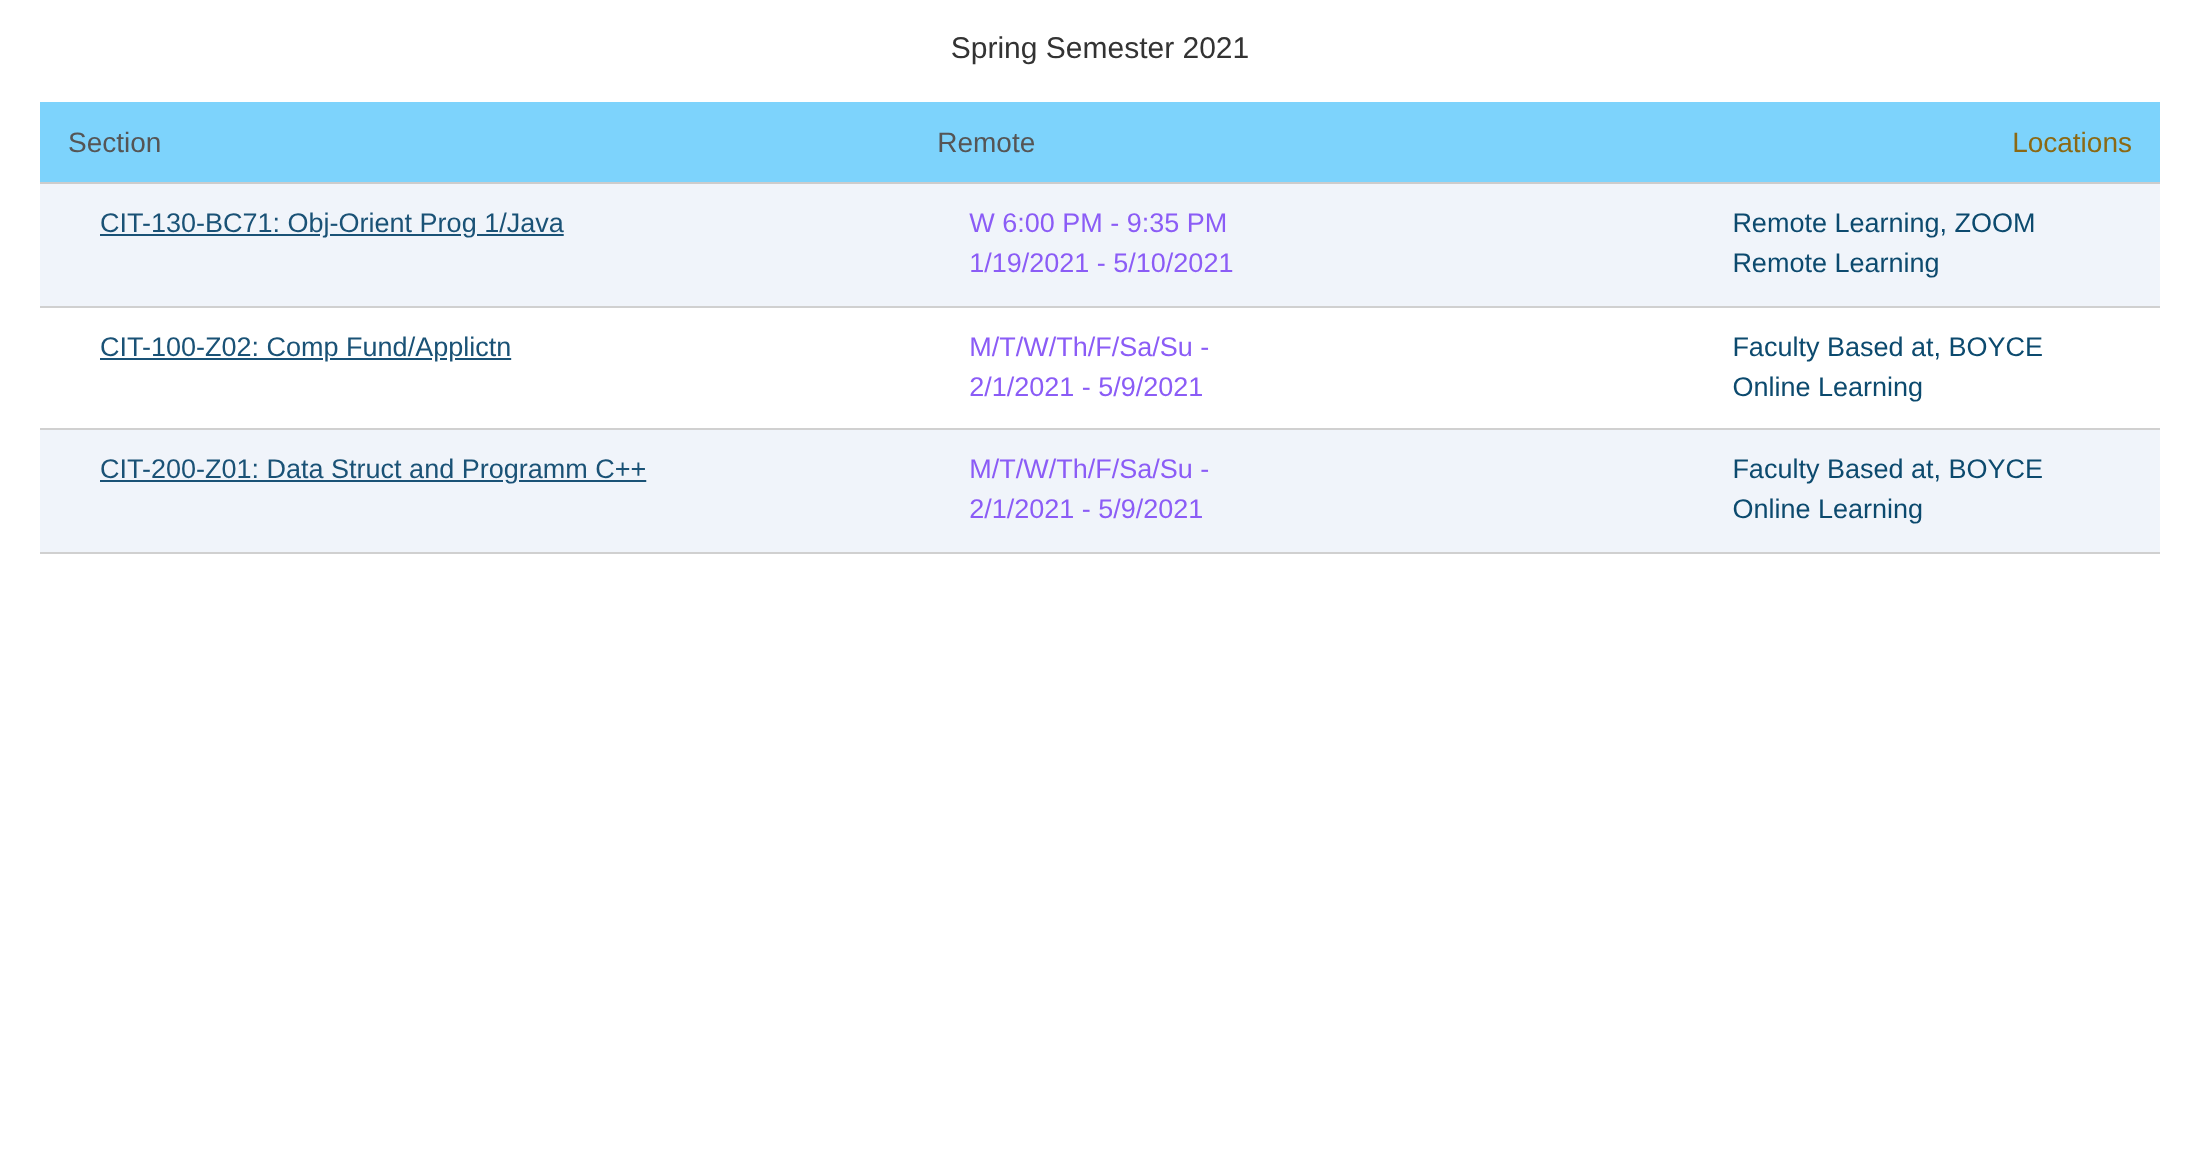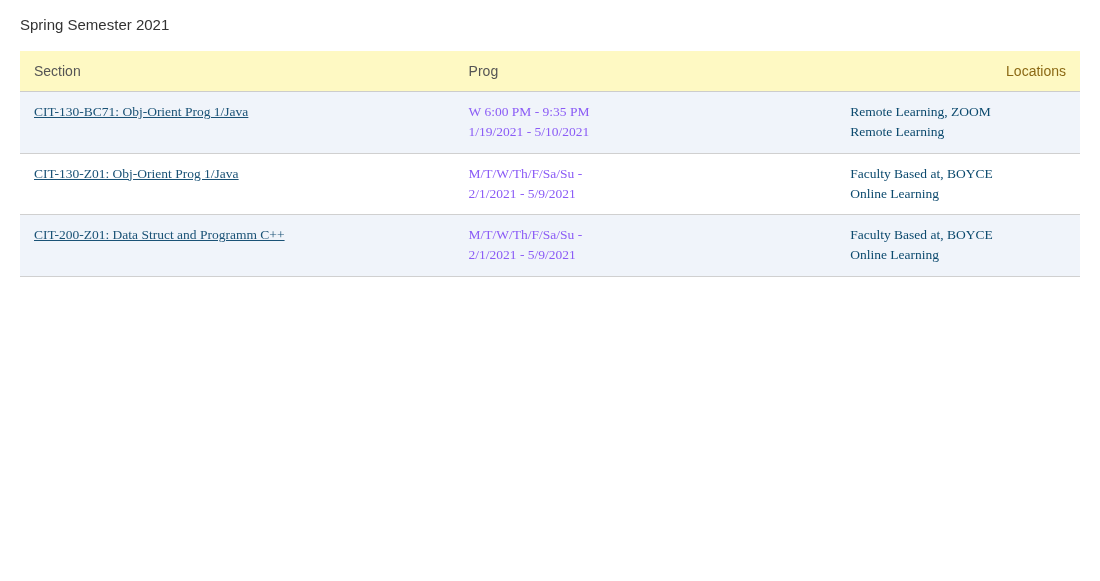--- a/index.html
+++ b/index.html
@@ -13,27 +13,28 @@
       color: #333;
       background: #fff;
       padding: 16px 20px;
       width: 1100px;
     }
     .page-title {
       font-size: 15px;
       color: #333;
       margin-bottom: 18px;
       font-weight: normal;
+      text-align: center;
     }
     table {
       width: 100%;
       border-collapse: collapse;
     }
     thead tr {
-      background-color: #fef9c3;
+      background-color: #7dd3fc;
     }
     thead th {
       padding: 12px 14px;
       text-align: left;
       font-weight: normal;
       font-size: 14px;
       color: #555;
       border-bottom: 1px solid #ccc;
     }
     thead th.locations-col {
@@ -43,25 +44,24 @@
     tbody tr {
       border-bottom: 1px solid #d0d0d0;
     }
     tbody tr:nth-child(odd) {
       background-color: #f0f4fa;
     }
     tbody tr:nth-child(even) {
       background-color: #ffffff;
     }
     tbody td {
-      padding: 10px 14px;
+      padding: 10px 30px;
       vertical-align: top;
       font-size: 13.5px;
       line-height: 1.5;
-      font-family: Liberation Serif, serif;
     }
     .section-link {
       color: #1a5276;
       text-decoration: underline;
       cursor: pointer;
     }
     .times-cell {
       color: #8b5cf6;
     }
     .locations-cell {
@@ -78,32 +78,32 @@
 
 <table>
   <colgroup>
     <col class="col-section">
     <col class="col-times">
     <col class="col-locations">
   </colgroup>
   <thead>
     <tr>
       <th>Section</th>
-      <th>Prog</th>
+      <th>Remote</th>
       <th class="locations-col">Locations</th>
     </tr>
   </thead>
   <tbody id="table-body">
   <tr>
         <td><a class="section-link" href="#">CIT-130-BC71: Obj-Orient Prog 1/Java</a></td>
         <td class="times-cell">W 6:00 PM - 9:35 PM<br>1/19/2021 - 5/10/2021</td>
         <td class="locations-cell">Remote Learning, ZOOM<br>Remote Learning</td>
       </tr>
       <tr>
-        <td><a class="section-link" href="#">CIT-130-Z01: Obj-Orient Prog 1/Java</a></td>
+        <td><a class="section-link" href="#">CIT-100-Z02: Comp Fund/Applictn</a></td>
         <td class="times-cell">M/T/W/Th/F/Sa/Su -<br>2/1/2021 - 5/9/2021</td>
         <td class="locations-cell">Faculty Based at, BOYCE<br>Online Learning</td>
       </tr>
       <tr>
         <td><a class="section-link" href="#">CIT-200-Z01: Data Struct and Programm C++</a></td>
         <td class="times-cell">M/T/W/Th/F/Sa/Su -<br>2/1/2021 - 5/9/2021</td>
         <td class="locations-cell">Faculty Based at, BOYCE<br>Online Learning</td>
       </tr>
     </tbody>
 </table>

